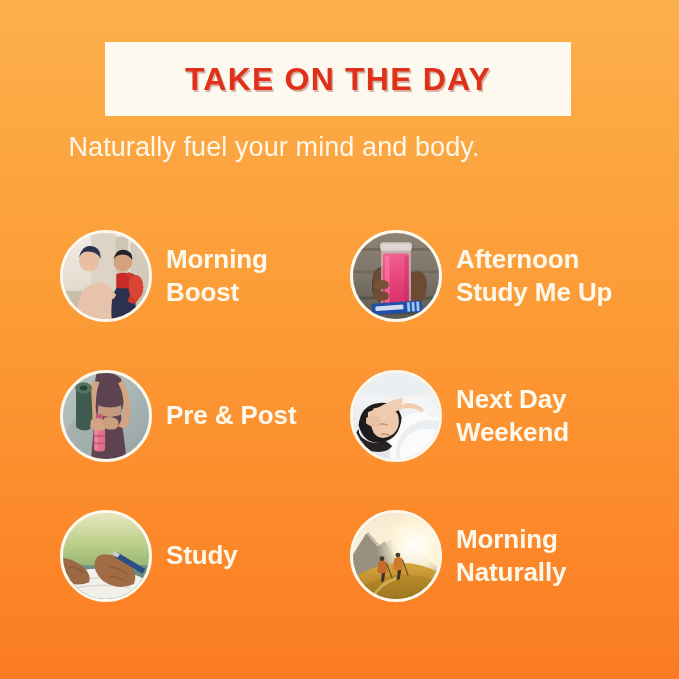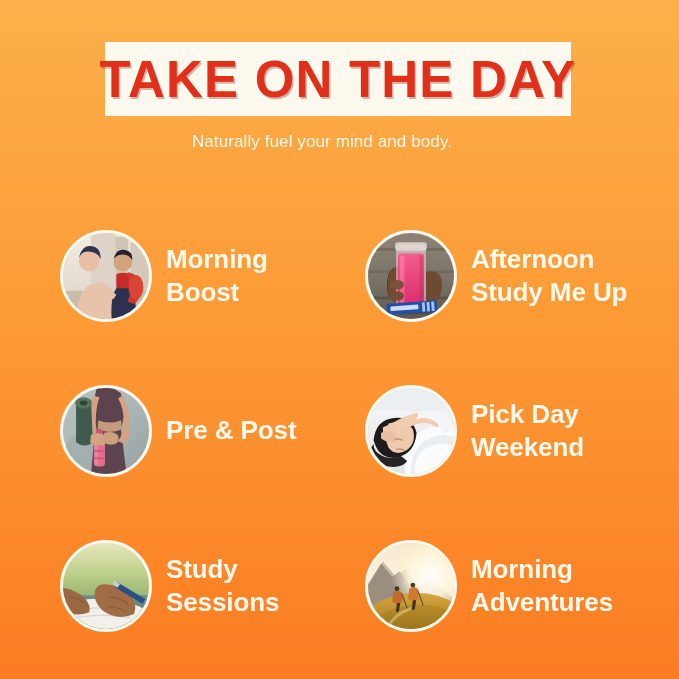--- a/index.html
+++ b/index.html
@@ -28,54 +28,52 @@
     top: 42px;
     width: 466px;
     height: 74px;
     background: #fdf9ef;
     display: flex;
     align-items: center;
     justify-content: center;
   }
   #title-text {
     color: #e0301a;
-    font-size: 51px;
+    font-size: 32px;
     font-weight: bold;
     letter-spacing: 1.2px;
     line-height: 1;
     text-transform: uppercase;
     white-space: nowrap;
     text-shadow: 1.5px 1.5px 0 rgba(120,16,8,0.30);
   }
 
   #subtitle {
     position: absolute;
     left: 0;
     top: 132px;
     width: 548px;
     text-align: center;
     color: #fdf7ea;
-    font-size: 17px;
+    font-size: 27px;
     font-weight: 500;
     letter-spacing: 0.1px;
-    margin-left: 48px;
   }
 
   
   #benefits-grid {
     position: absolute;
     left: 60px;
     top: 206px;
     width: 600px;
     display: grid;
     grid-template-columns: 290px 290px;
     grid-template-rows: 140px 140px 140px;
     column-gap: 0px;
     row-gap: 0px;
-    gap: 15px;
   }
   .benefit-item {
     display: flex;
     align-items: center;
     gap: 14px;
   }
   .benefit-thumb {
     width: 92px;
     height: 92px;
     min-width: 92px;
@@ -257,21 +255,21 @@
           <path d="M26 56 q6-3 11 0" stroke="#b9886a" stroke-width="1.4" fill="none"></path>
           <path d="M30 66 q5-2 9 1" stroke="#c08a6c" stroke-width="1.4" fill="none"></path>
 
           <path d="M18 44 q18-16 40-18 q16-2 22 8 l-6 8 q-12-8-26-2 q-14 6-22 14z" fill="#f0cdb0"></path>
           <path d="M16 42 q8-5 14-1 q3 4 0 8 q-8 3-14-2z" fill="#eec9ab"></path>
           <path d="M14 48 q8-4 14 0 q3 4 0 8 q-8 3-14-2z" fill="#e7c0a5"></path>
           <path d="M54 26 q16-6 28 2 q8 6 10 16 l-12 6 q-2-12-12-16 q-10-4-16 0z" fill="#f4f5f7"></path>
         </svg>
       </div>
       <div class="benefit-label">
-        <span>Pick Day</span>
+        <span>Next Day</span>
         <span class="l2">Weekend</span>
       </div>
     </div>
 
     <div class="benefit-item">
       <div class="benefit-thumb">
         <svg viewBox="0 0 92 92" preserveAspectRatio="xMidYMid slice">
           <defs>
             <linearGradient id="stBg" x1="0" y1="0" x2="0" y2="1">
               <stop offset="0%" stop-color="#e9e7bf"></stop>
@@ -293,21 +291,20 @@
           <path d="M44 44 q18 0 28 12 q8 10 4 20 q-18 8-34-4 q-10-10-8-20 q2-8 10-8z" fill="#a06c45"></path>
           <path d="M50 58 q12 1 20 8" stroke="#8a5c3a" stroke-width="1.4" fill="none"></path>
           <path d="M48 68 q12 0 20 6" stroke="#8a5c3a" stroke-width="1.2" fill="none"></path>
 
           <path d="M58 42 l30 18 l-3 5 l-30-18z" fill="#2a4f87"></path>
           <path d="M55 40 l6 4 l-3 4 l-5-4z" fill="#c9cdd3"></path>
         </svg>
       </div>
       <div class="benefit-label">
         <span>Study</span>
-        <span class="l2">Sessions</span>
       </div>
     </div>
 
     <div class="benefit-item">
       <div class="benefit-thumb">
         <svg viewBox="0 0 92 92" preserveAspectRatio="xMidYMid slice">
           <defs>
             <linearGradient id="sky" x1="0" y1="0" x2="0" y2="1">
               <stop offset="0%" stop-color="#f6e9cf"></stop>
               <stop offset="45%" stop-color="#fbf2dd"></stop>
@@ -338,18 +335,18 @@
           <path d="M36 54 l6 16" stroke="#544636" stroke-width="1.1"></path>
 
           <path d="M47 48 l3-1 l2 11 l-2 13 l-3 1 l1-13z" fill="#3b3127"></path>
           <circle cx="48" cy="45" r="2.6" fill="#463a2c"></circle>
           <path d="M44 49 q5-4 9 0 l1 11 q-6 3-11 0z" fill="#cf7b2f"></path>
           <path d="M53 50 l6 17" stroke="#544636" stroke-width="1.1"></path>
         </svg>
       </div>
       <div class="benefit-label">
         <span>Morning</span>
-        <span class="l2">Adventures</span>
+        <span class="l2">Naturally</span>
       </div>
     </div>
 
   </div>
 </div>
 
 </body></html>

